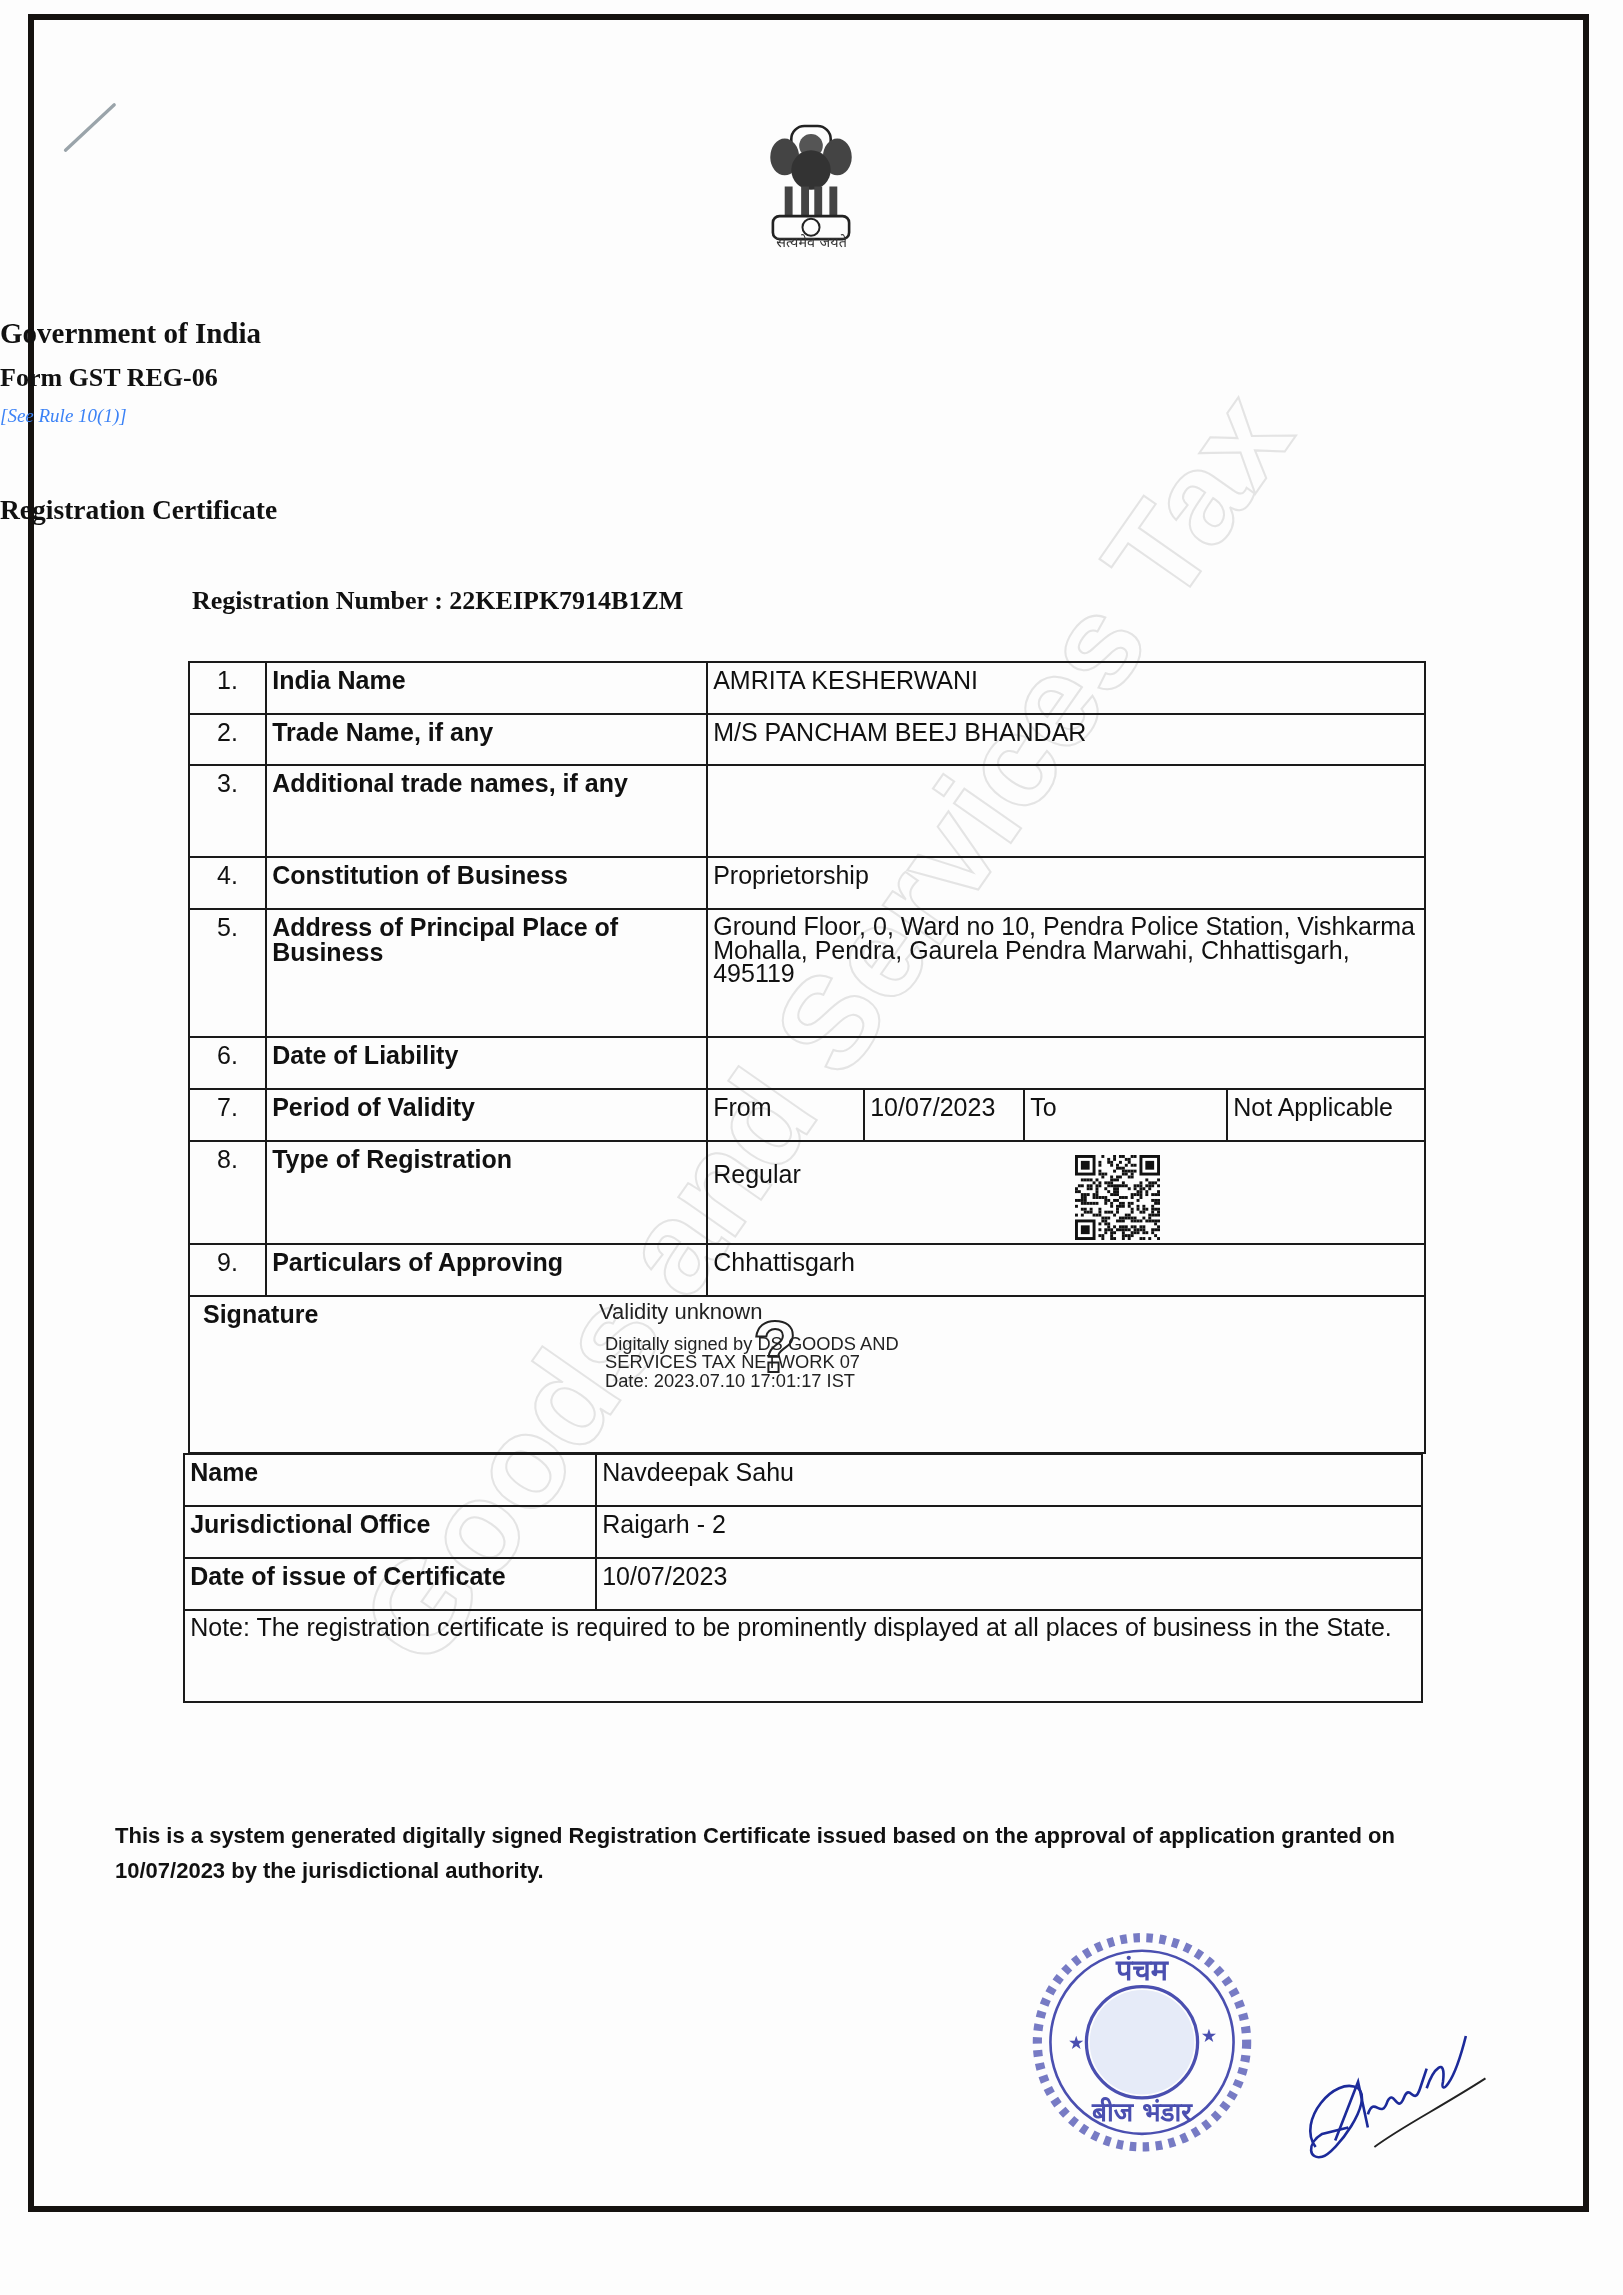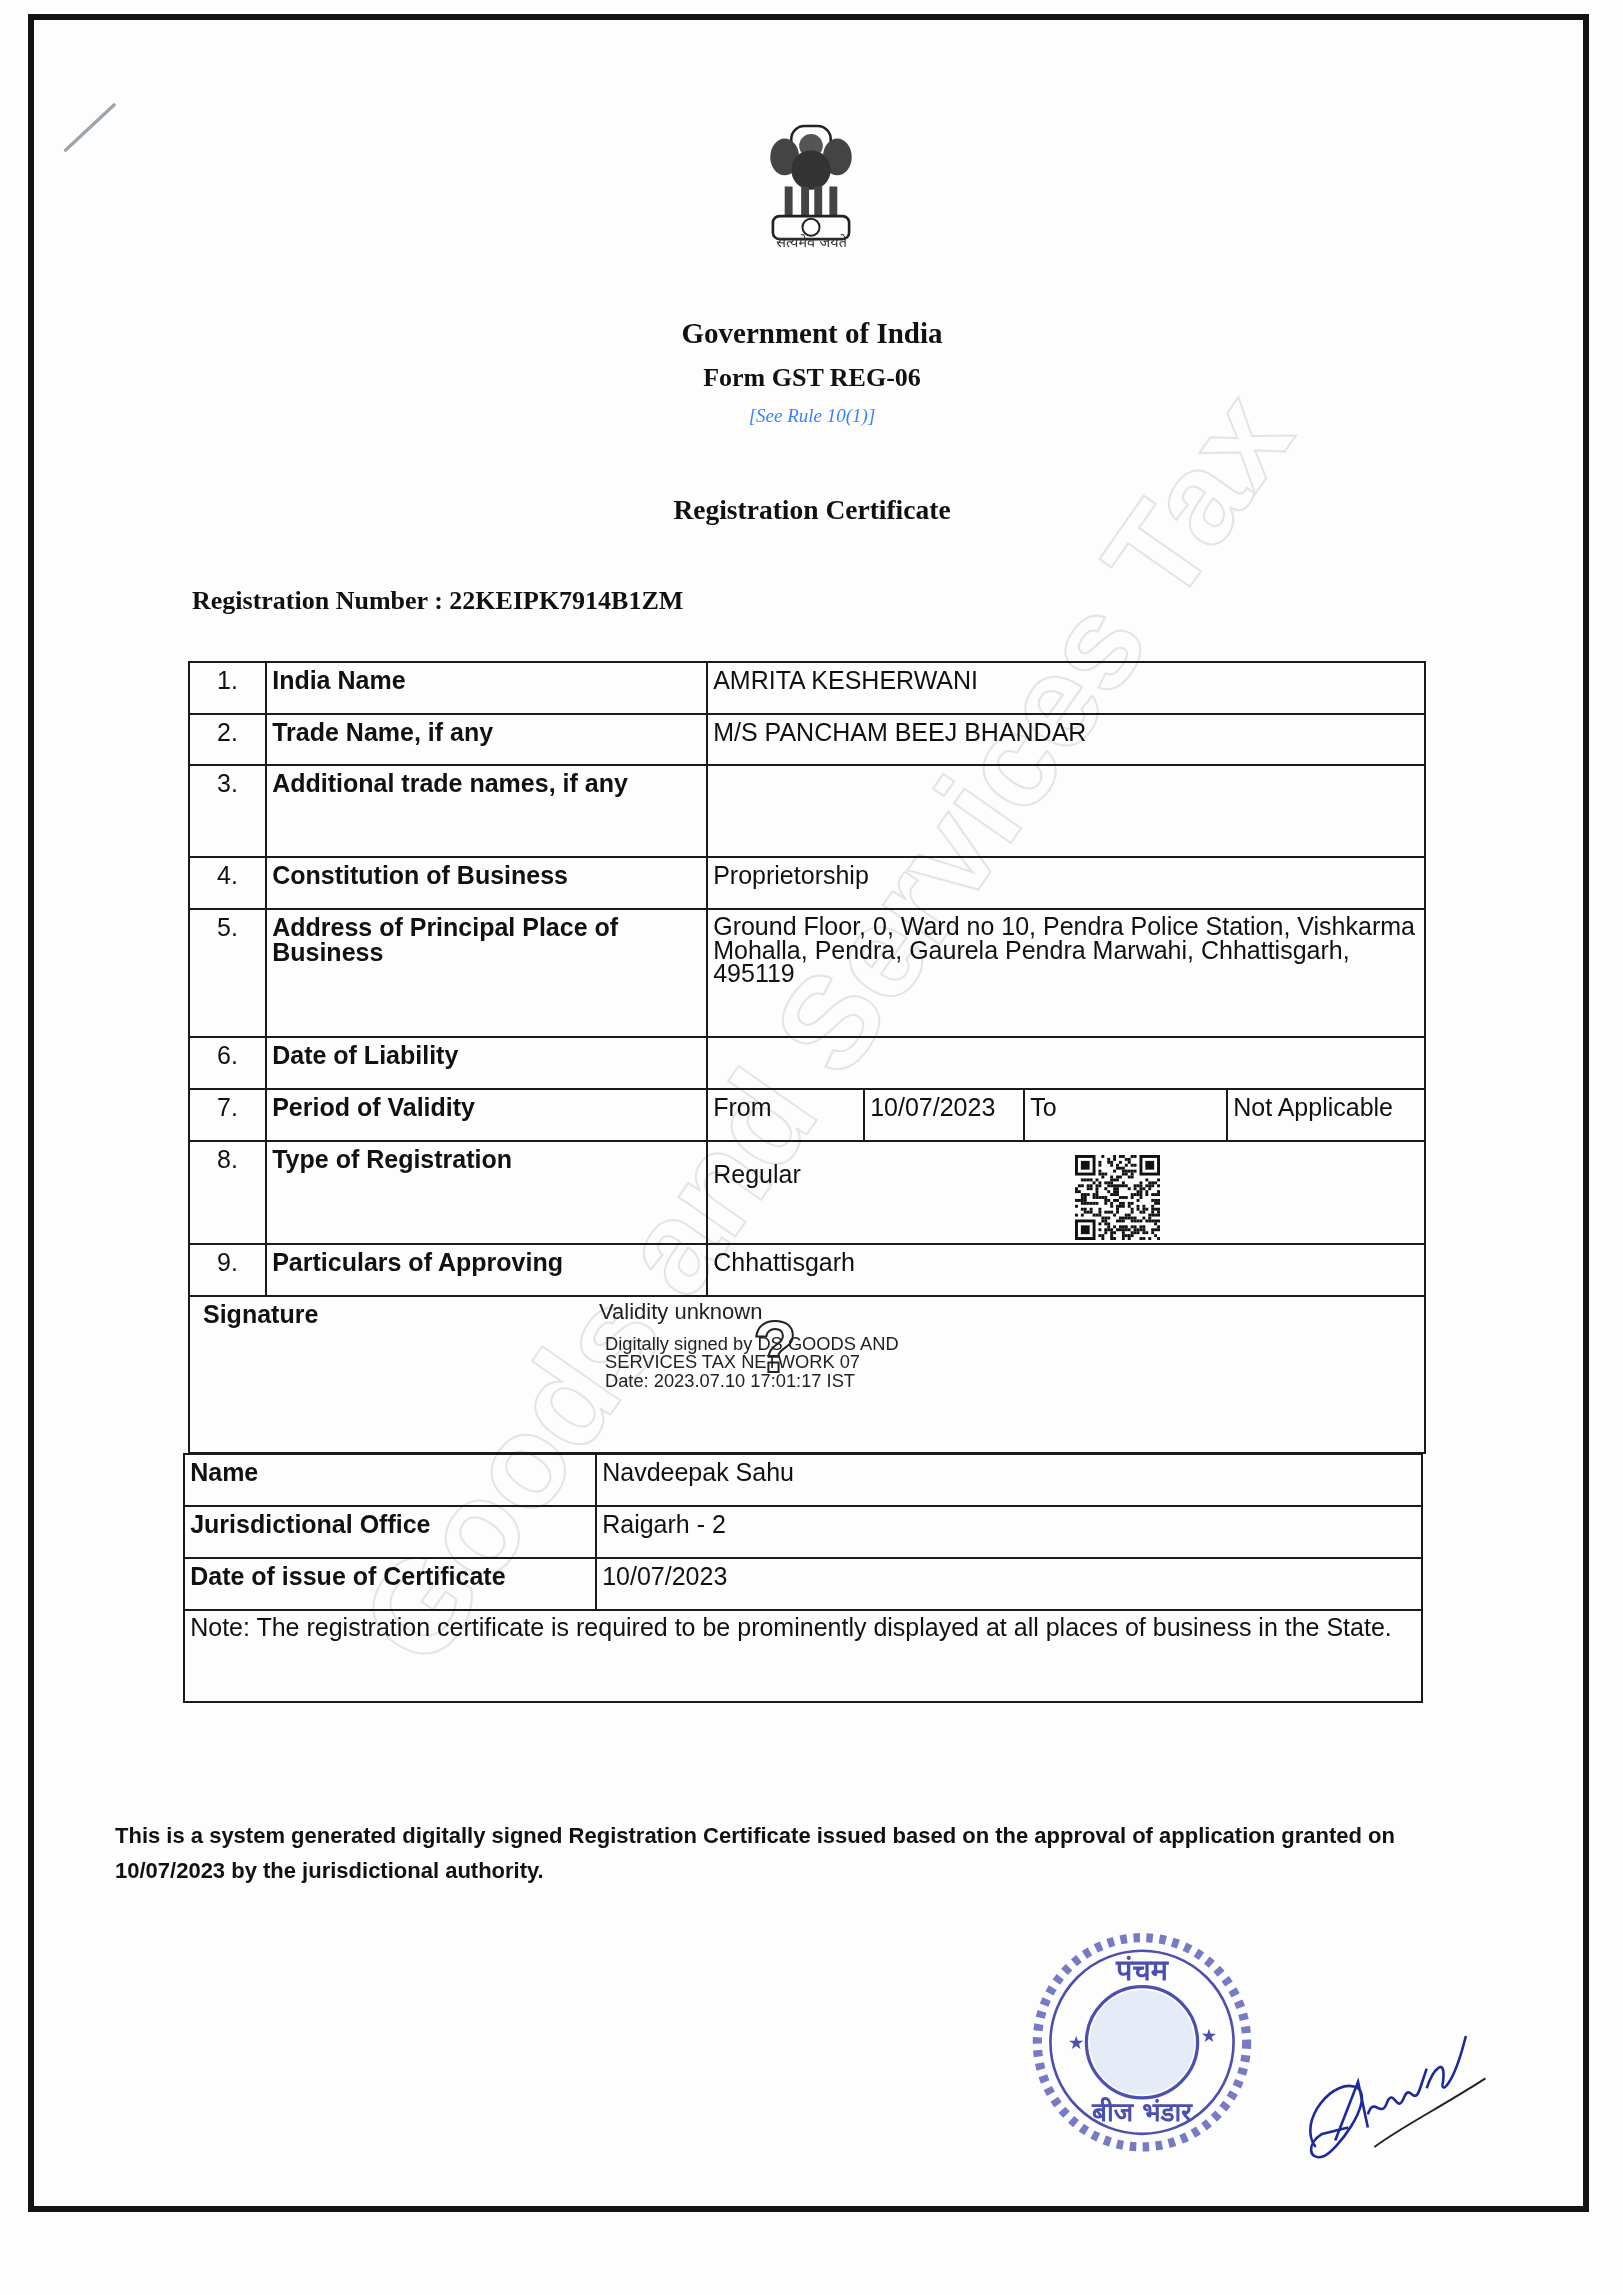--- a/index.html
+++ b/index.html
@@ -3,21 +3,21 @@
 <meta charset="utf-8">
 <style>
   html, body { margin:0; padding:0; background:#ffffff; }
   body { width:1624px; height:2295px; position:relative; overflow:hidden; font-family:"Liberation Sans", sans-serif; color:#111; }
   .page { position:absolute; left:0; top:0; width:1624px; height:2295px; background:#fdfdfd; }
   .frame { position:absolute; left:27.5px; top:14.4px; width:1549px; height:2186px; border:6.5px solid #151210; }
   .abs { position:absolute; }
   .serif { font-family:"Liberation Serif", serif; }
   .emblem { position:absolute; left:765px; top:111px; width:92px; height:151px; }
   .motto { position:absolute; left:756px; top:232px; width:111px; text-align:center; font-size:14.4px; color:#333; font-family:"DejaVu Sans", sans-serif; }
-  .center-line { position:absolute; left:0; width:1624px; text-align:center; }
+  .center-line { position:absolute; left:0; width:1624px; }
   .h-gov { top:317px; font-size:29px; font-weight:bold; }
   .h-form { top:363px; font-size:26px; font-weight:bold; }
   .h-rule { top:405px; font-size:19px; font-style:italic; color:#3b82f6; }
   .h-cert { top:494px; font-size:27.5px; font-weight:bold; }
   .reg-no { left:192px; top:586px; font-size:26px; font-weight:bold; }
 
   .watermark { position:absolute; left:196px; top:1047px; font-size:131px; font-weight:bold; color:transparent; -webkit-text-stroke:2px #e4e4e4; transform:rotate(-55deg); transform-origin:center; white-space:nowrap; width:1440px; text-align:center; left:85px; top:982px; font-family:"Liberation Sans", sans-serif; pointer-events:none; }
 
   table.grid { position:absolute; border-collapse:collapse; table-layout:fixed; }
   table.grid td { border:2px solid #1a1a1a; vertical-align:top; padding:5.2px 5.2px; font-size:25px; line-height:25px; }

